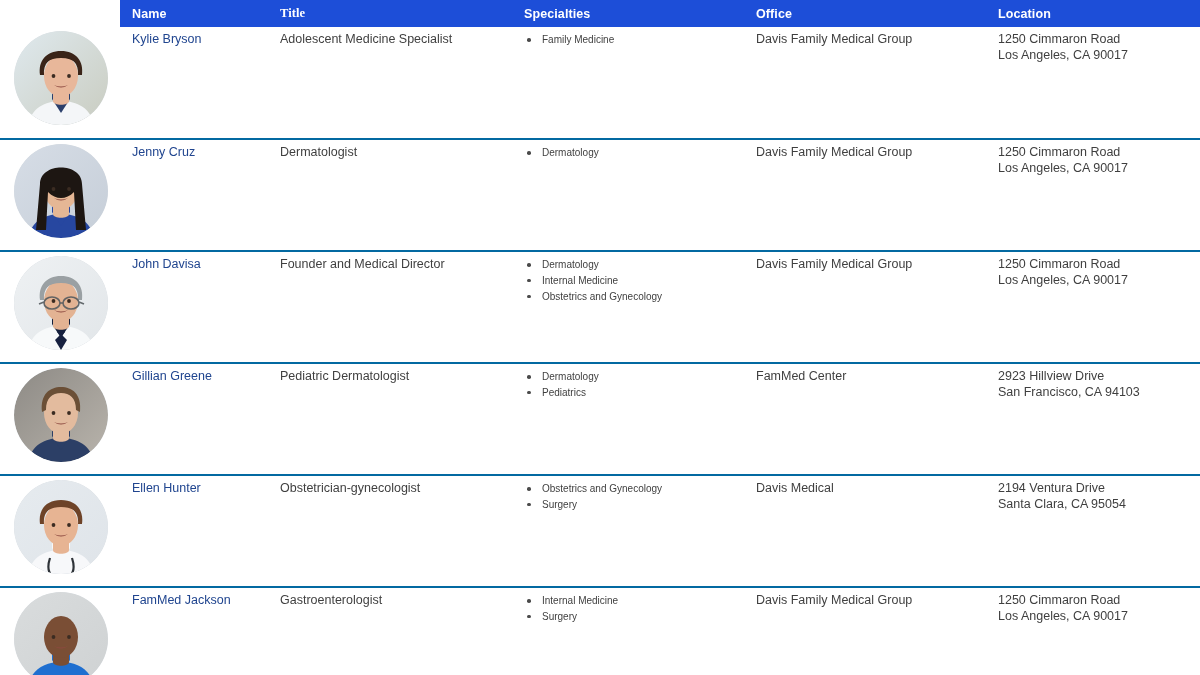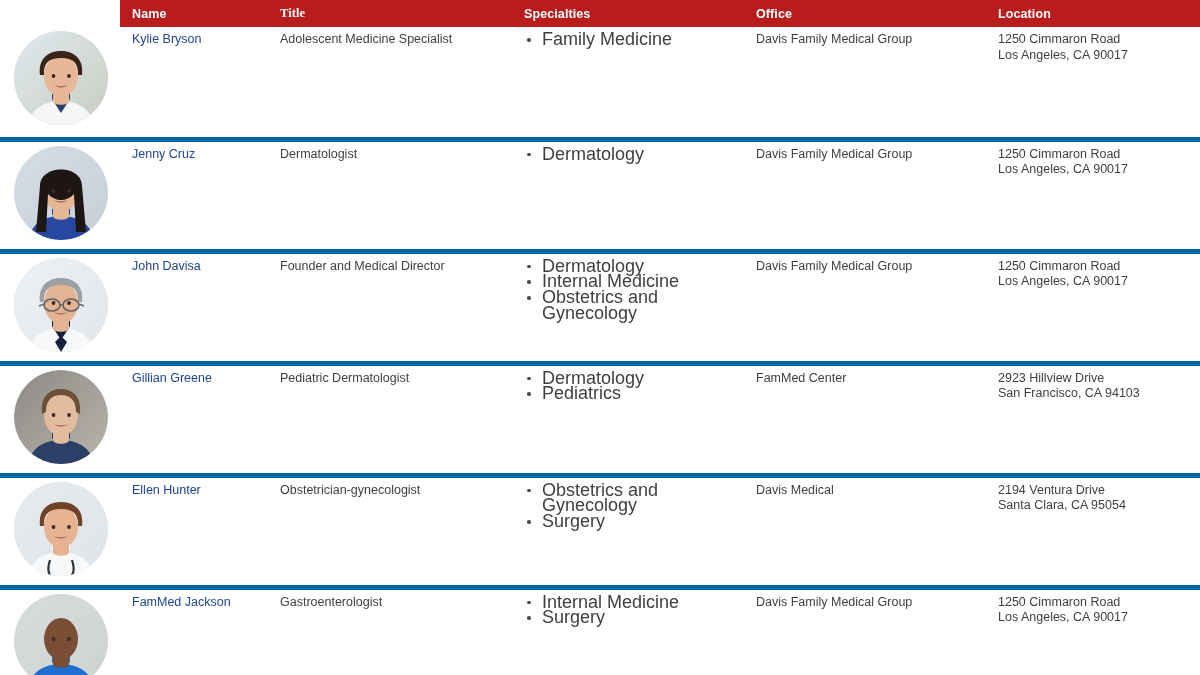--- a/index.html
+++ b/index.html
@@ -20,21 +20,21 @@
     width: 1200px;
     border-collapse: collapse;
     table-layout: fixed;
   }
 
   
   thead tr {
     height: 27px;
   }
   thead th {
-    background: #b91c1c;
+    background: #1d4ed8;
     color: #ffffff;
     font-size: 12.5px;
     font-weight: bold;
     text-align: left;
     padding: 0;
     vertical-align: middle;
     letter-spacing: .1px;
   }
   th.col-avatar {
     background: #ffffff;
@@ -48,21 +48,21 @@
   .col-avatar     { width: 120px; }
   .col-name       { width: 148px; }
   .col-title      { width: 244px; font-family: Liberation Serif, serif; }
   .col-specialties{ width: 232px; }
   .col-office     { width: 242px; }
   .col-location   { width: 214px; margin-top: 26px; }
 
   
   tbody tr {
     height: 112px;
-    border-bottom: 5px solid #0369a1;
+    border-bottom: 2px solid #0369a1;
   }
   tbody td {
     padding: 0;
     vertical-align: top;
     font-size: 12.5px;
     line-height: 15.5px;
     color: #3f3f3f;
   }
   tbody td > .cell {
     padding-top: 5px;
@@ -96,21 +96,21 @@
 
   ul.spec-list {
     list-style: none;
     margin: 0;
     padding: 0;
   }
   ul.spec-list li {
     position: relative;
     padding-left: 18px;
     line-height: 15.8px;
-    font-size: 18px;
+    font-size: 10px;
     color: #3f3f3f;
   }
   ul.spec-list li::before {
     content: "";
     position: absolute;
     left: 3px;
     top: 6px;
     width: 3.5px;
     height: 3.5px;
     border-radius: 50%;

